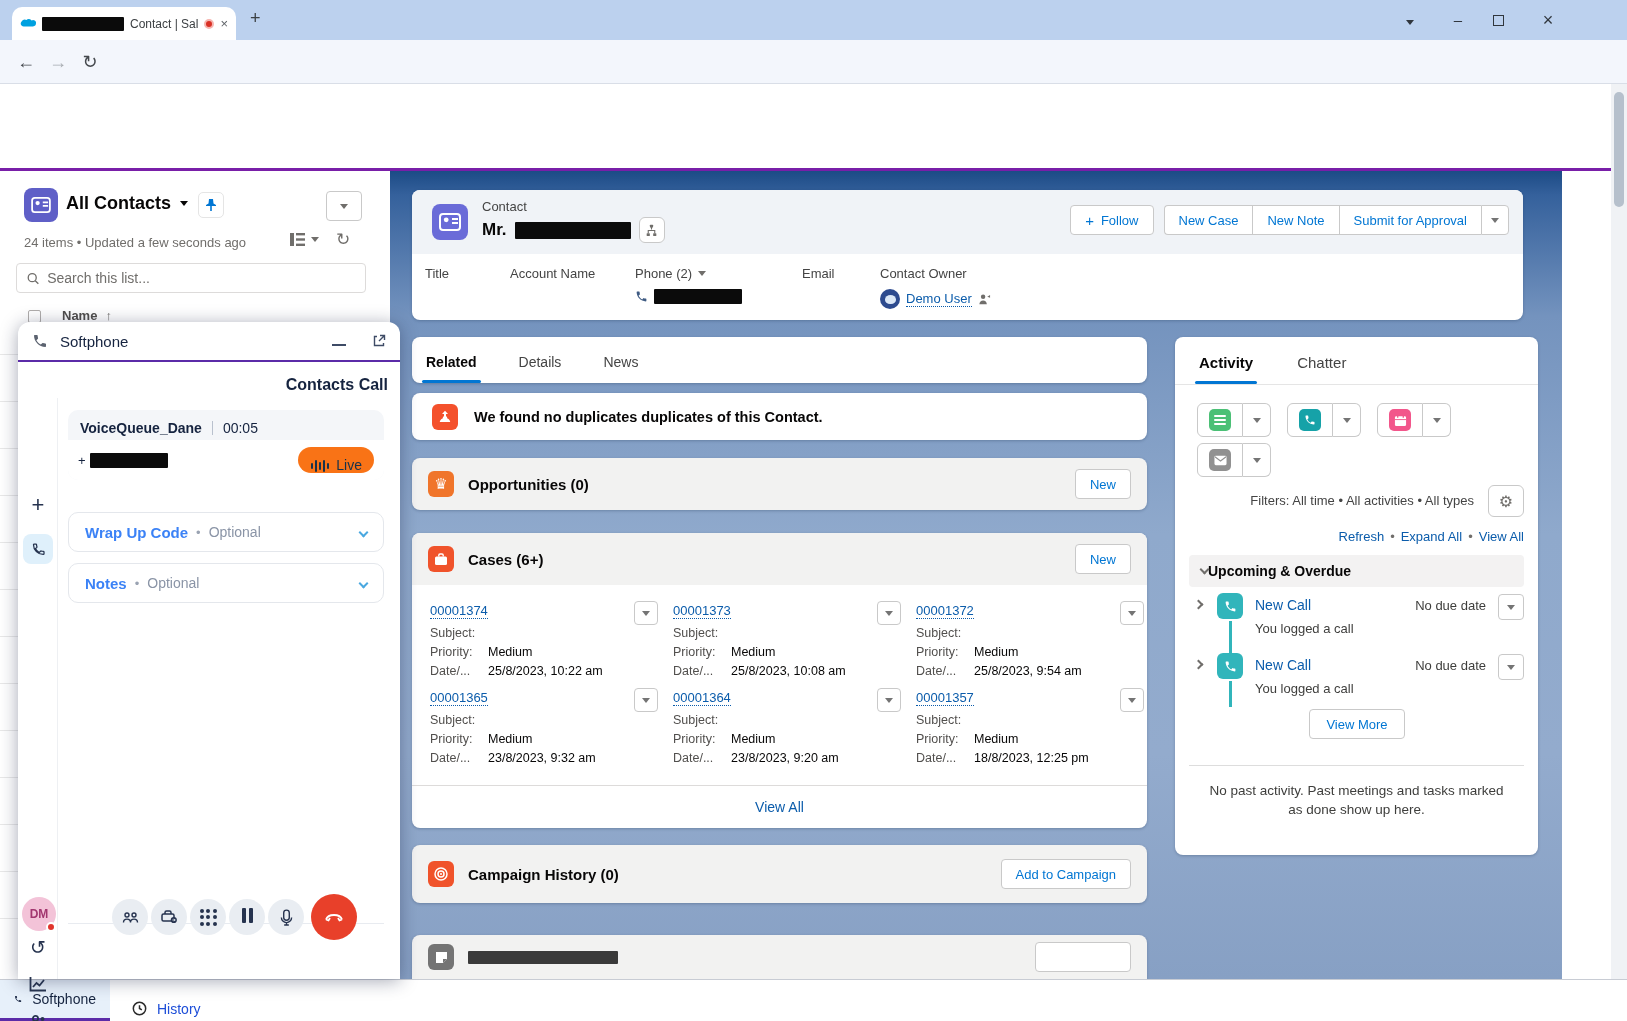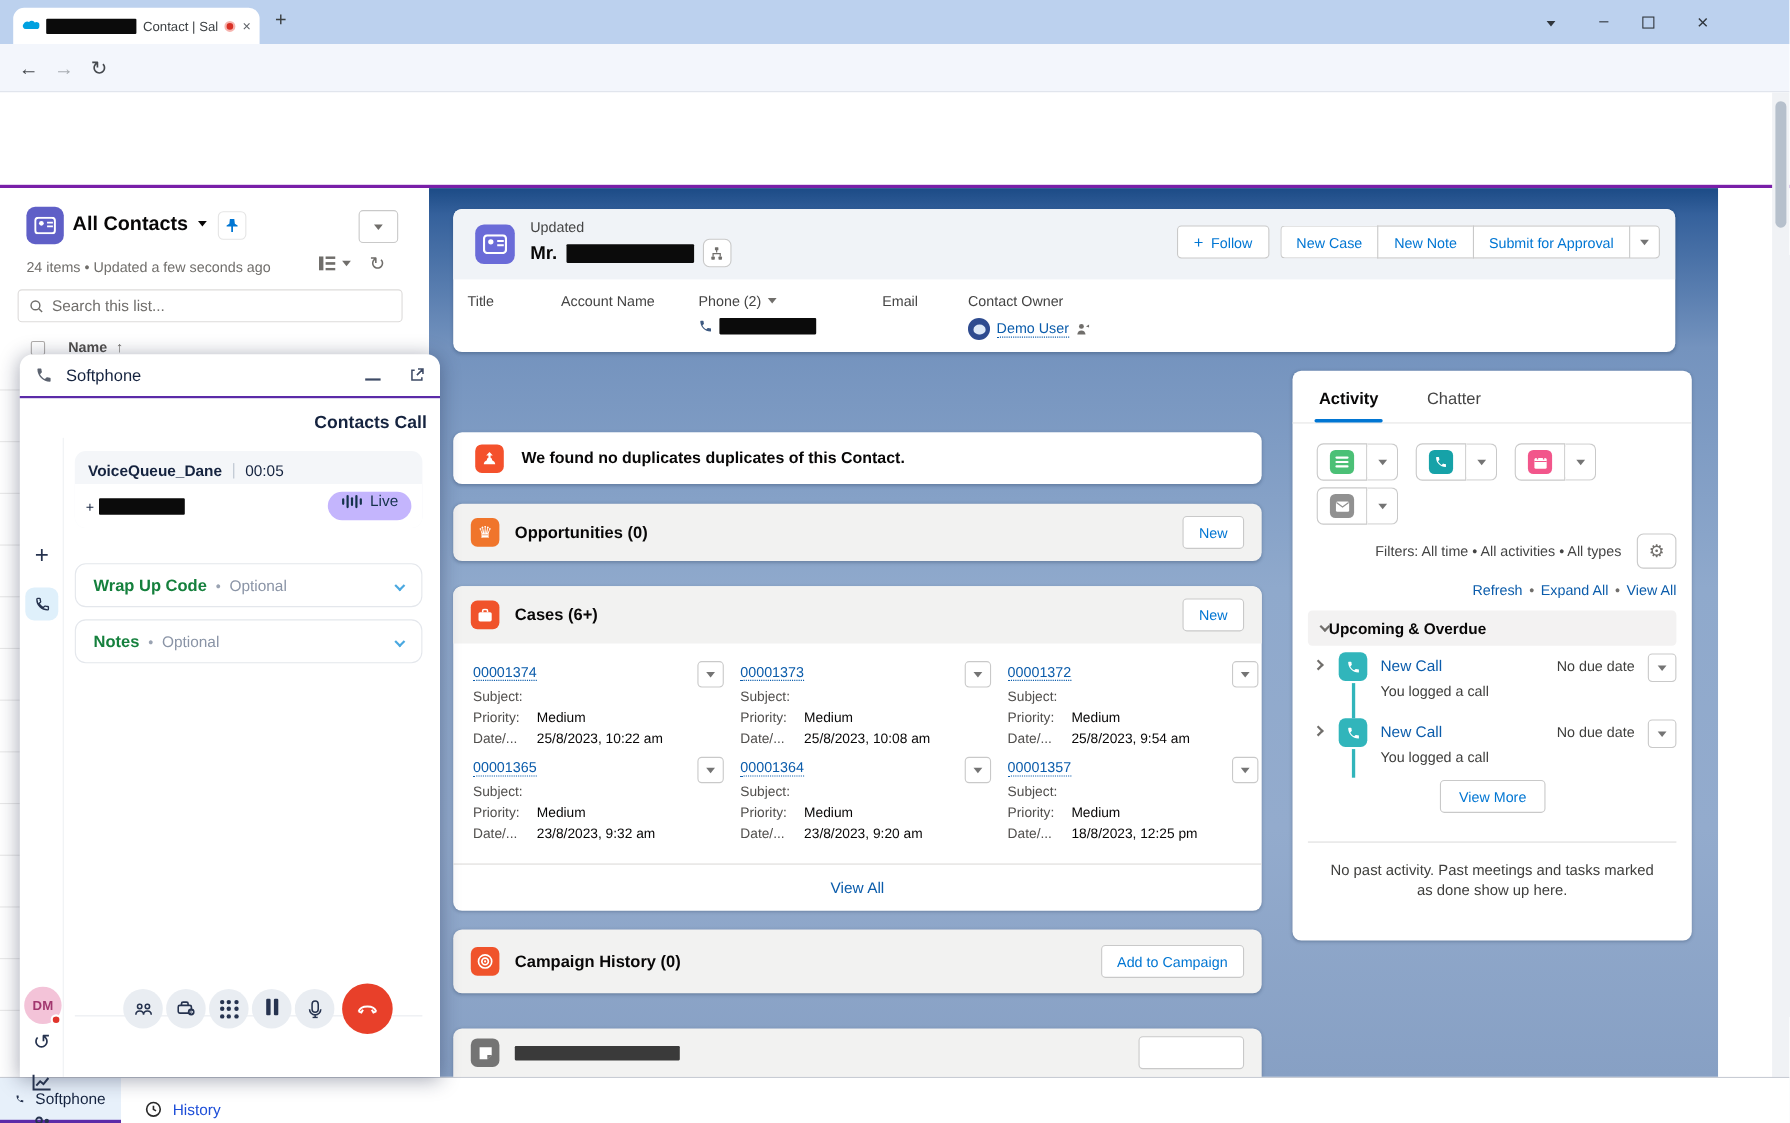--- a/index.html
+++ b/index.html
@@ -68,24 +68,24 @@
   .rail-ic{position:absolute;left:0;width:40px;display:flex;justify-content:center;color:#26334f}
   #sp-phone-sel{position:absolute;left:5px;top:136px;width:30px;height:30px;background:#dff0fb;border-radius:8px;display:flex;align-items:center;justify-content:center}
   #callcard{position:absolute;left:50px;top:88px;width:316px;border-radius:10px;overflow:hidden;background:#f4f6f9}
   .cc-row1{display:flex;align-items:center;gap:10px;padding:10px 12px 4px;font-size:14px;color:#15233f}
   .cc-sep{width:1px;height:14px;background:#b9c1ce}
   .cc-row2{display:flex;align-items:center;gap:8px;padding:4px 12px 9px;font-size:13px;color:#e0342c}
   .cc-row3{background:#fff;display:flex;align-items:center;padding:7px 10px;gap:4px}
   .dotred{width:9px;height:9px;border-radius:50%;background:#e0342c}
   .pausebars i{display:inline-block;width:3px;height:13px;background:#26334f;margin:0 1.5px;border-radius:1px}
   .stopsq{width:12px;height:12px;border:2px solid #26334f;border-radius:2px}
-  #livebadge{margin-left:auto;background:#c4b5fd;border-radius:14px;height:26px;padding:0 12px;display:flex;align-items:flex-start;gap:6px;font-size:14px;color:#15324b}
+  #livebadge{margin-left:auto;background:#f97316;border-radius:14px;height:26px;padding:0 12px;display:flex;align-items:flex-end;gap:6px;font-size:14px;color:#15324b}
   .wave i{display:inline-block;width:2px;background:#15324b;margin:0 1px;border-radius:1px;vertical-align:middle}
   .sp-card{position:absolute;left:50px;width:316px;height:40px;border:1px solid #e4e7ec;border-radius:10px;display:flex;align-items:center;padding:0 16px;gap:8px}
-  .sp-card .lbl{font-size:15px;font-weight:700;color:#15803d}
+  .sp-card .lbl{font-size:15px;font-weight:700;color:#3b82f6}
   .sp-card .dot{color:#9aa3b2}
   .sp-card .opt{font-size:14px;color:#8a94a6}
   .sp-card .chev{margin-left:auto}
   #sp-divider{position:absolute;left:50px;top:601px;width:316px;height:1px;background:#e8ebf0}
   .ctrl{position:absolute;top:577px;width:36px;height:36px;border-radius:50%;background:#e9edf2;display:flex;align-items:center;justify-content:center;color:#26334f}
   #ctrl-hangup{position:absolute;top:572px;width:46px;height:46px;border-radius:50%;background:#e8402a;display:flex;align-items:center;justify-content:center}
   #dm-avatar{position:absolute;left:4px;top:575px;width:34px;height:34px;border-radius:50%;background:#f3c3d8;color:#a2376f;font-size:12px;font-weight:700;display:flex;align-items:center;justify-content:center}
   #dm-dot{position:absolute;left:28px;top:600px;width:10px;height:10px;border-radius:50%;background:#e0342c;border:2px solid #fff}
   .dialpad{display:grid;grid-template-columns:repeat(3,4px);grid-gap:2.5px}
   .dialpad i{width:4px;height:4px;background:#26334f;border-radius:50%}
@@ -372,21 +372,21 @@
 
     <div class="card" id="c-hl">
       <div id="hl-top"></div>
       <div class="rec-icon">
           <svg width="22" height="18" viewBox="0 0 11 9">
             <rect x="0.5" y="0.5" width="10" height="8" rx="1.5" fill="none" stroke="#fff"></rect>
             <circle cx="3.6" cy="3.4" r="1.2" fill="#fff"></circle>
             <path d="M6.5 3h3M6.5 5h3" stroke="#fff" stroke-width=".9"></path>
           </svg>
         </div>
-      <div id="hl-entity">Updated</div>
+      <div id="hl-entity">Contact</div>
       <div id="hl-name">
         <span>Mr.</span>
         <span class="redact" style="width:116px;height:17px"></span>
         <span class="sq-btn">
             <svg width="13" height="13" viewBox="0 0 14 14">
               <path fill="none" stroke="#706e6b" stroke-width="1.2" d="M7 2v4M3.5 10V7h7v3"></path>
               <rect x="5.3" y="0.8" width="3.4" height="3" rx=".6" fill="#706e6b"></rect>
               <rect x="1.8" y="10" width="3.4" height="3" rx=".6" fill="#706e6b"></rect>
               <rect x="8.8" y="10" width="3.4" height="3" rx=".6" fill="#706e6b"></rect>
             </svg>
@@ -430,20 +430,25 @@
           <a class="link dotted" href="#">Demo User</a>
           <svg width="13" height="13" viewBox="0 0 14 14">
               <circle cx="5.5" cy="4" r="2.4" fill="#706e6b"></circle>
               <path d="M1.5 12c0-2.4 1.8-4 4-4s4 1.6 4 4z" fill="#706e6b"></path>
               <path d="m10 4 3-1.8V5z" fill="#706e6b"></path>
             </svg>
         </div>
       </div>
     </div>
 
+    <div class="card" id="c-tabs">
+      <span class="rtab active">Related</span>
+      <span class="rtab">Details</span>
+      <span class="rtab">News</span>
+    </div>
 
     <div class="card" id="c-dup">
       <span class="sq26" style="background:#f4512c">
           <svg width="14" height="14" viewBox="0 0 14 14">
             <path fill="#fff" d="M7 0.8 10 4H8v3H6V4H4zM4.6 8.4a2.4 2.4 0 1 1 4.8 0C11 9 12.2 10.3 12.2 12H1.8c0-1.7 1.2-3 2.8-3.6z"></path>
           </svg>
         </span>
       <span style="font-size:14.5px;font-weight:700;color:#080707">We found no duplicates duplicates of this Contact.</span>
     </div>
 

